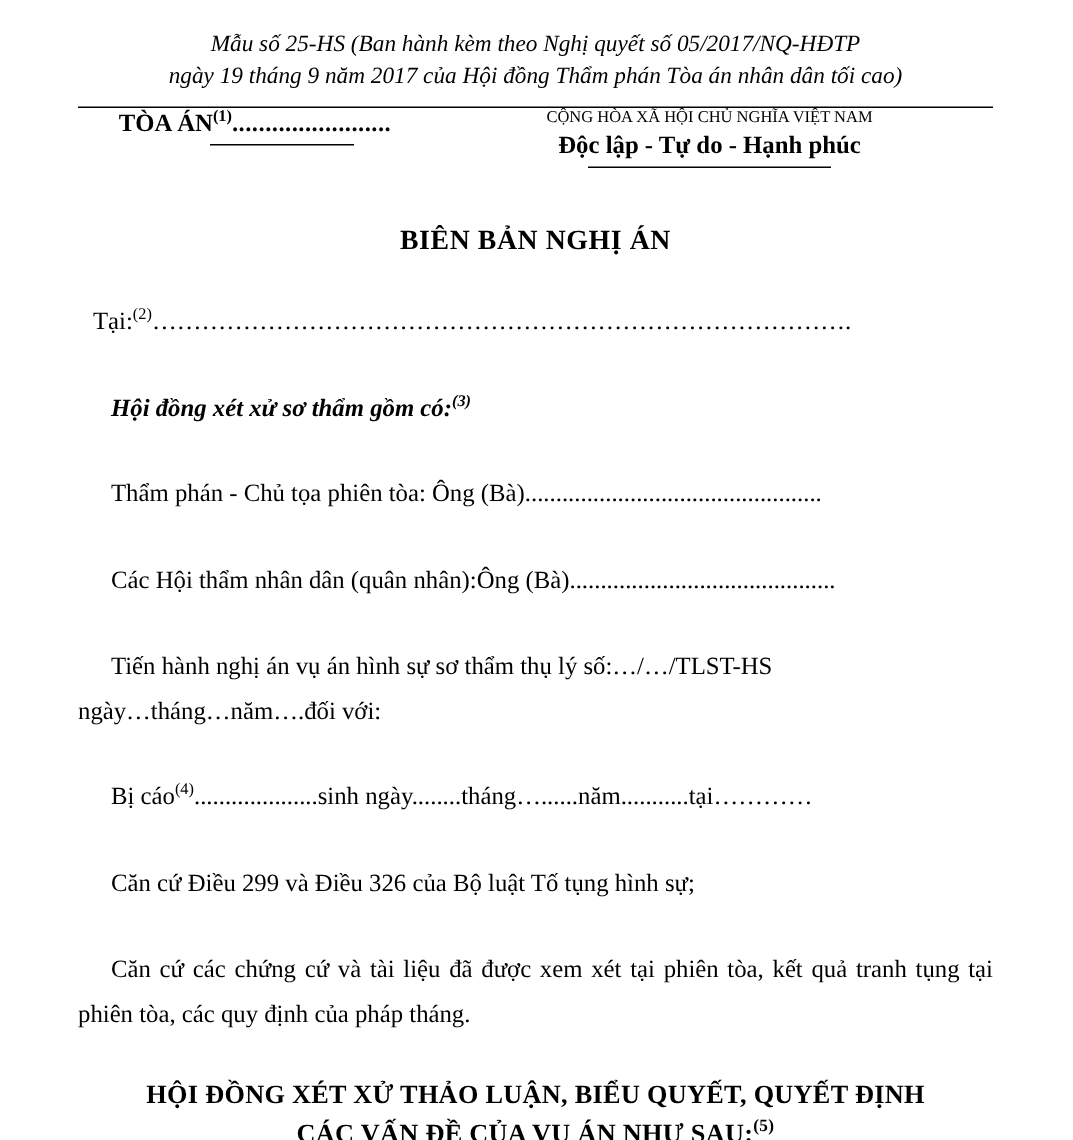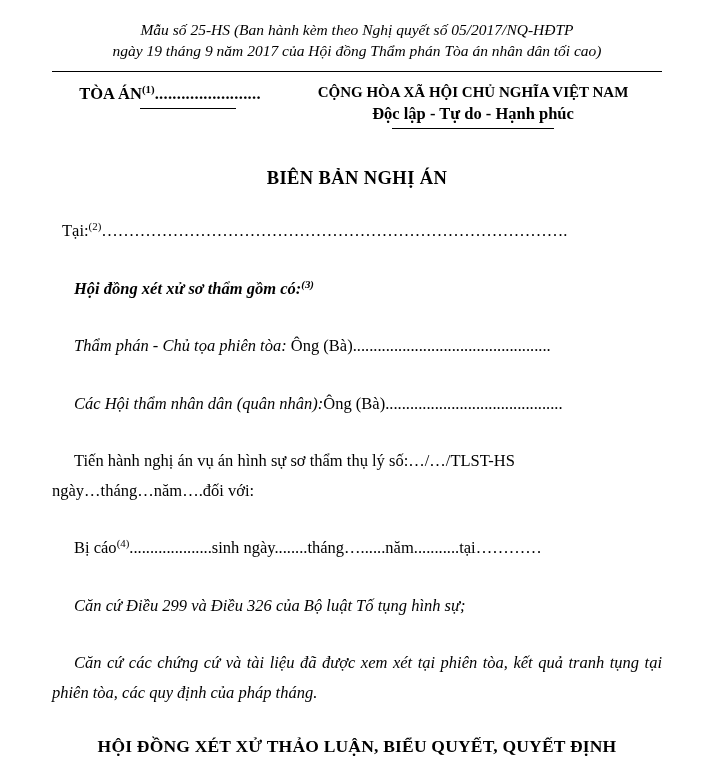--- a/index.html
+++ b/index.html
@@ -42,21 +42,20 @@
     border: none;
     border-top: 1.3px solid #000;
     margin: 10px 0 0 0;
     width: 100%;
   }
 
   
   .header-cols {
     display: flex;
     align-items: flex-start;
-    margin-top: 12px;
   }
   .col-left {
     width: 228px;
     text-align: center;
     padding-left: 4px;
   }
   .col-right {
     flex: 1;
     text-align: center;
   }
@@ -66,22 +65,22 @@
     white-space: nowrap;
   }
   .court-line .dots { font-weight: bold; letter-spacing: 0.3px; }
   .underline-short {
     width: 96px;
     height: 0;
     border-top: 1.2px solid #000;
     margin: 4px auto 0 84px;
   }
   .nation1 {
-    font-weight: bold;
-    font-size: 15px;
+    font-weight: normal;
+    font-size: 11px;
     white-space: nowrap;
   }
   .nation2 {
     font-weight: bold;
     font-size: 16.5px;
     margin-top: 3px;
     white-space: nowrap;
   }
   .underline-mid {
     width: 162px;
@@ -102,21 +101,21 @@
   
   .body-block { margin-top: 27px; font-size: 16.5px; line-height: 29.5px; }
   .para {
     font-size: 16.5px;
     line-height: 29.5px;
     margin: 0 0 0 0;
   }
   .indent { text-indent: 22px; }
   .indent-sm { text-indent: 10px; }
   .gap-sm { margin-top: 28px; }
-  .italic { font-style: italic; }
+  .italic { }
   .bold-italic { font-style: italic; font-weight: bold; }
   .justify {
     text-align: justify;
     text-align-last: left;
   }
   .justify-all { text-align: justify; }
   sup {
     font-size: 0.66em;
     vertical-align: super;
     line-height: 0;

